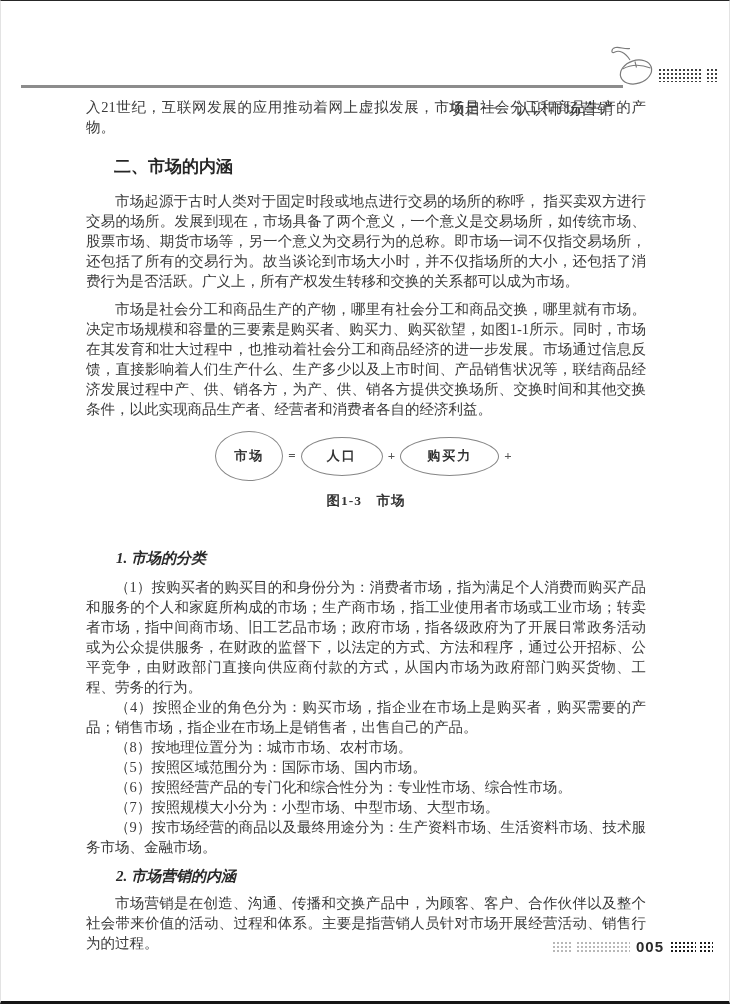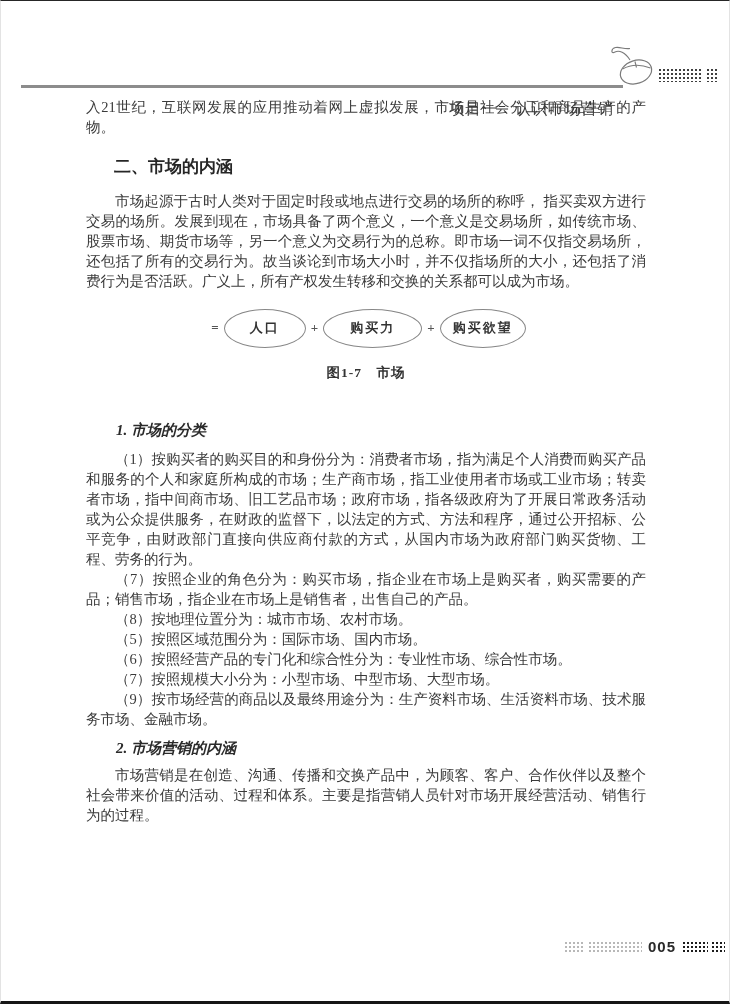--- a/index.html
+++ b/index.html
@@ -29,21 +29,21 @@
   }
   .mouse-icon{position:absolute;top:42px;left:608px;width:48px;height:46px;}
   .mouse-icon svg{display:block;}
   
   .dots{display:inline-block;height:12px;vertical-align:middle;
     background-image:radial-gradient(currentColor 0.95px,transparent 1.1px);
     background-size:4px 4px;}
   .dgroup-gap{display:inline-block;width:4px;height:12px;}
   .hdr-dots{position:absolute;top:62px;left:657px;color:var(--header-dots,#3f3f3f);white-space:nowrap;font-size:0;}
   .hdr-dots .dots{height:14px;}
-  .footer{position:absolute;top:938px;right:4px;display:flex;align-items:center;font-size:0;}
+  .footer{position:absolute;top:938px;right:16px;display:flex;align-items:center;font-size:0;}
   .f-light{color:var(--footer-light-dots,#b8b8b8);}
   .f-dark{color:var(--footer-dark-dots,#1c1c1c);}
   .page-num{
     font-family:"Liberation Sans","DejaVu Sans",sans-serif;
     font-weight:bold;font-size:15px;color:#2a2a2a;
     margin:0 6px;letter-spacing:1px;line-height:16px;
   }
   
   .content{position:absolute;top:96px;left:85px;width:560px;}
   .content p{
@@ -101,36 +101,37 @@
   <span class="hdr-dots"><span class="dots" style="width:44px"></span><span class="dgroup-gap"></span><span class="dots" style="width:13px"></span></span>
   <div class="hdr-rule"></div>
 
   <div class="content">
 
     <p class="no-indent">入21世纪，互联网发展的应用推动着网上虚拟发展，市场是社会分工和商品生产的产物。</p>
 
     <h2 class="sec-heading">二、市场的内涵</h2>
 
     <p>市场起源于古时人类对于固定时段或地点进行交易的场所的称呼， 指买卖双方进行交易的场所。发展到现在，市场具备了两个意义，一个意义是交易场所，如传统市场、股票市场、期货市场等，另一个意义为交易行为的总称。即市场一词不仅指交易场所，还包括了所有的交易行为。故当谈论到市场大小时，并不仅指场所的大小，还包括了消费行为是否活跃。广义上，所有产权发生转移和交换的关系都可以成为市场。</p>
+    <p class="p2">市场是社会分工和商品生产的产物，哪里有社会分工和商品交换，哪里就有市场。决定市场规模和容量的三要素是购买者、购买力、购买欲望，如图1-1所示。同时，市场在其发育和壮大过程中，也推动着社会分工和商品经济的进一步发展。市场通过信息反馈，直接影响着人们生产什么、生产多少以及上市时间、产品销售状况等，联结商品经济发展过程中产、供、销各方，为产、供、销各方提供交换场所、交换时间和其他交换条件，以此实现商品生产者、经营者和消费者各自的经济利益。</p>
 
     <div class="figure">
       <div class="fig-row">
+        <div class="ellipse e1">市场</div>
         <span class="op">=</span>
         <div class="ellipse e2">人口</div>
         <span class="op">+</span>
         <div class="ellipse e3">购买力</div>
         <span class="op">+</span>
-        <div class="ellipse e4">购买欲望</div>
       </div>
-      <div class="fig-caption">图1-7　市场</div>
+      <div class="fig-caption">图1-3　市场</div>
     </div>
 
     <h3 class="sub-heading first">1. 市场的分类</h3>
     <p>（1）按购买者的购买目的和身份分为：消费者市场，指为满足个人消费而购买产品和服务的个人和家庭所构成的市场；生产商市场，指工业使用者市场或工业市场；转卖者市场，指中间商市场、旧工艺品市场；政府市场，指各级政府为了开展日常政务活动或为公众提供服务，在财政的监督下，以法定的方式、方法和程序，通过公开招标、公平竞争，由财政部门直接向供应商付款的方式，从国内市场为政府部门购买货物、工程、劳务的行为。</p>
-    <p>（7）按照企业的角色分为：购买市场，指企业在市场上是购买者，购买需要的产品；销售市场，指企业在市场上是销售者，出售自己的产品。</p>
+    <p>（4）按照企业的角色分为：购买市场，指企业在市场上是购买者，购买需要的产品；销售市场，指企业在市场上是销售者，出售自己的产品。</p>
     <p>（8）按地理位置分为：城市市场、农村市场。</p>
     <p>（5）按照区域范围分为：国际市场、国内市场。</p>
     <p>（6）按照经营产品的专门化和综合性分为：专业性市场、综合性市场。</p>
     <p>（7）按照规模大小分为：小型市场、中型市场、大型市场。</p>
     <p>（9）按市场经营的商品以及最终用途分为：生产资料市场、生活资料市场、技术服务市场、金融市场。</p>
 
     <h3 class="sub-heading second">2. 市场营销的内涵</h3>
     <p class="final-p">市场营销是在创造、沟通、传播和交换产品中，为顾客、客户、合作伙伴以及整个社会带来价值的活动、过程和体系。主要是指营销人员针对市场开展经营活动、销售行为的过程。</p>
 
   </div>

